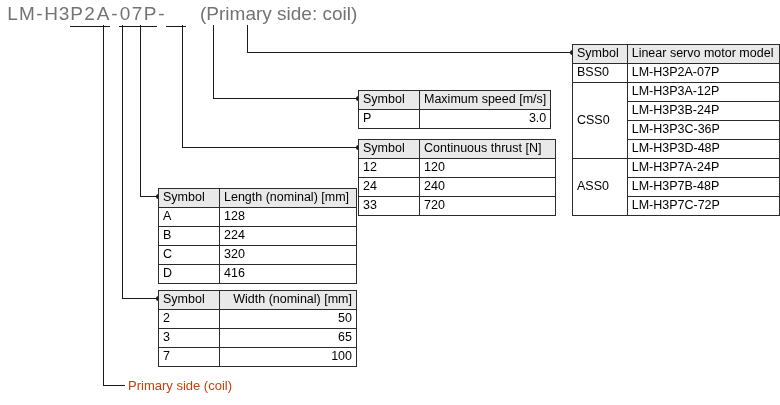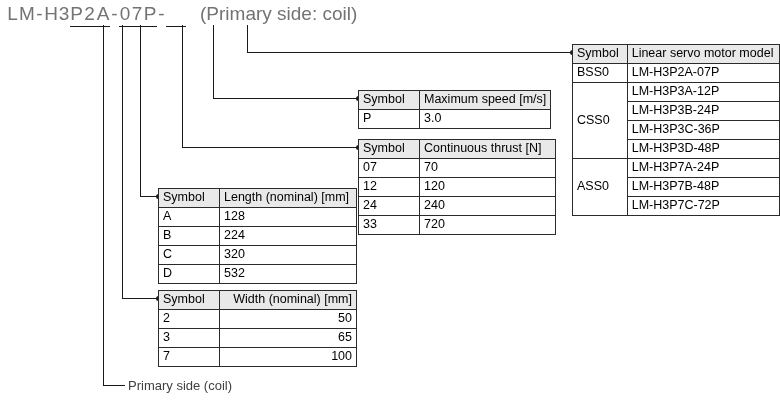--- a/index.html
+++ b/index.html
@@ -84,41 +84,41 @@
     vertical-align: middle;
   }
 
   
   #tbl-model        { left: 572px; top: 44px; }
   #tbl-model .c1    { width: 50px; }
   #tbl-model .c2    { width: 145px; }
 
   #tbl-speed        { left: 358px; top: 90px; }
   #tbl-speed .c1    { width: 52px; }
-  #tbl-speed .c2    { width: 122px; }
+  #tbl-speed .c2    { width: 122px; text-align: right; }
 
   #tbl-thrust       { left: 358px; top: 139px; }
   #tbl-thrust .c1   { width: 52px; }
   #tbl-thrust .c2   { width: 127px; }
 
   #tbl-length       { left: 158px; top: 188px; }
   #tbl-length .c1   { width: 52px; }
   #tbl-length .c2   { width: 128px; }
 
   #tbl-width        { left: 158px; top: 290px; }
   #tbl-width .c1    { width: 52px; }
   #tbl-width .c2    { width: 128px; text-align: right; }
 
   
   #bottom-caption {
     position: absolute;
     left: 128px;
     top: 378px;
     font-size: 13px;
-    color: #404040;
+    color: #c2410c;
     white-space: nowrap;
   }
 </style>
 </head>
 <body>
 
 <div id="page">
 
   <div id="designation"><span class="ch" style="width: 13px;">L</span><span class="ch" style="width: 16px;">M</span><span class="ch" style="width: 9px;">-</span><span class="ch" style="width: 14px;">H</span><span class="ch" style="width: 12px;">3</span><span class="ch" style="width: 13px; border-bottom: 1.4px solid rgb(26, 26, 26);">P</span><span class="ch" style="width: 13px; border-bottom: 1.4px solid rgb(26, 26, 26);">2</span><span class="ch" style="width: 14px; border-bottom: 1.4px solid rgb(26, 26, 26);">A</span><span class="ch" style="width: 9px;">-</span><span class="ch" style="width: 12px; border-bottom: 1.4px solid rgb(26, 26, 26);">0</span><span class="ch" style="width: 12px; border-bottom: 1.4px solid rgb(26, 26, 26);">7</span><span class="ch" style="width: 14px; border-bottom: 1.4px solid rgb(26, 26, 26);">P</span><span class="ch" style="width: 9px;">-</span><span class="ch" style="width: 20px; border-bottom: 1.4px solid rgb(26, 26, 26);">&nbsp;</span><span class="note">(Primary side: coil)</span></div>
 
@@ -197,24 +197,20 @@
 
   <table class="dtable" id="tbl-thrust">
     <thead>
       <tr>
         <th class="c1">Symbol</th>
         <th class="c2">Continuous thrust [N]</th>
       </tr>
     </thead>
     <tbody>
         <tr>
-          <td class="c1 sym">07</td>
-          <td class="c2">70</td>
-        </tr>
-        <tr>
           <td class="c1 sym">12</td>
           <td class="c2">120</td>
         </tr>
         <tr>
           <td class="c1 sym">24</td>
           <td class="c2">240</td>
         </tr>
         <tr>
           <td class="c1 sym">33</td>
           <td class="c2">720</td>
@@ -237,21 +233,21 @@
         <tr>
           <td class="c1 sym">B</td>
           <td class="c2">224</td>
         </tr>
         <tr>
           <td class="c1 sym">C</td>
           <td class="c2">320</td>
         </tr>
         <tr>
           <td class="c1 sym">D</td>
-          <td class="c2">532</td>
+          <td class="c2">416</td>
         </tr>
       </tbody>
   </table>
 
   <table class="dtable" id="tbl-width">
     <thead>
       <tr>
         <th class="c1">Symbol</th>
         <th class="c2">Width (nominal) [mm]</th>
       </tr>

